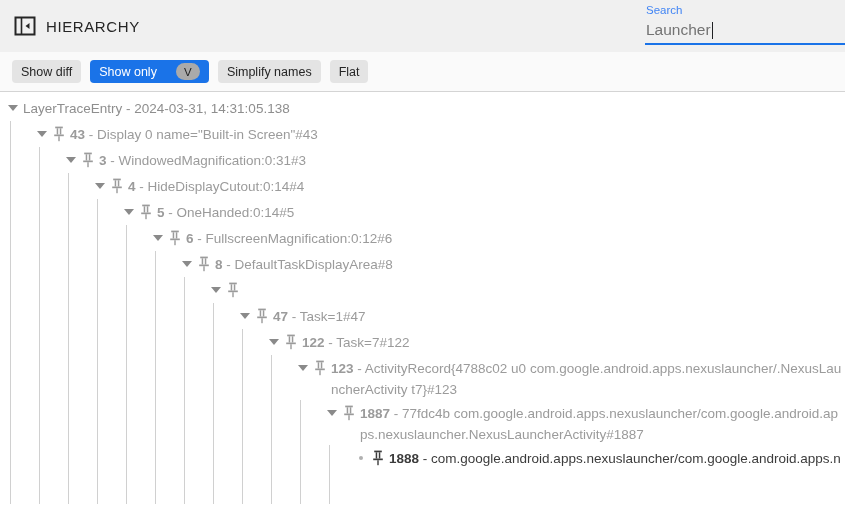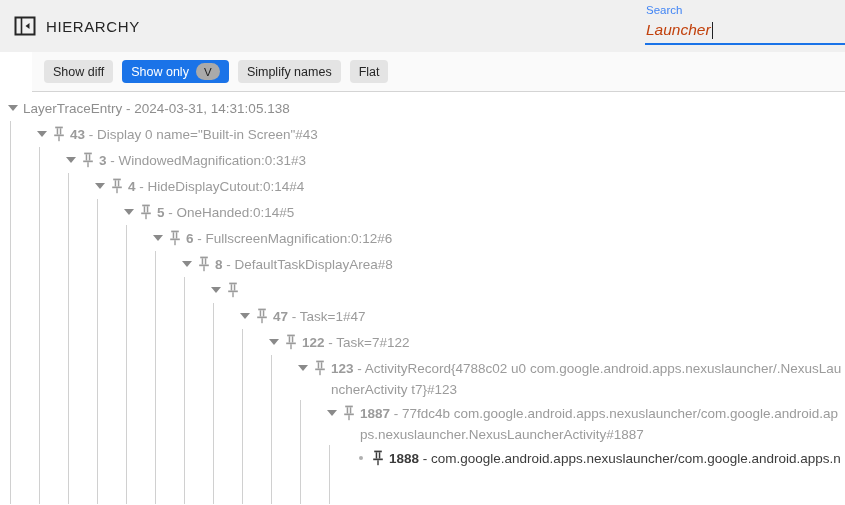--- a/index.html
+++ b/index.html
@@ -53,24 +53,23 @@
   }
   .search-value-row {
     position: absolute;
     left: 1px; top: 17px;
     display: flex;
     align-items: center;
     height: 22px;
   }
   .search-value {
     font-size: 15.5px;
-    color: #c2410c;
+    color: #737373;
     line-height: 22px;
     white-space: nowrap;
-    font-style: italic;
   }
   .search-caret {
     display: inline-block;
     width: 1px;
     height: 17px;
     background: #202124;
     margin-left: 1px;
   }
   .search-underline {
     position: absolute;
@@ -82,39 +81,39 @@
 
   
   .toolbar {
     height: 40px;
     background: #fafafa;
     display: flex;
     align-items: center;
     gap: 9px;
     padding: 0 12px;
     border-bottom: 1px solid #d4d4d4;
-    margin-left: 32px;
   }
   .chip {
     height: 23px;
     border: none;
     border-radius: 4px;
     background: #e4e4e4;
     color: #262626;
     font-family: "Liberation Sans", sans-serif;
     font-size: 12.5px;
     padding: 0 9px;
     display: inline-flex;
     align-items: center;
     cursor: pointer;
     white-space: nowrap;
   }
   .chip.active {
     background: #1a73e8;
     color: #ffffff;
+    gap: 12px;
   }
   .chip .chip-badge {
     display: inline-flex;
     align-items: center;
     justify-content: center;
     margin-left: 7px;
     min-width: 24px;
     height: 17px;
     border-radius: 9px;
     background: #aaaaaa;

